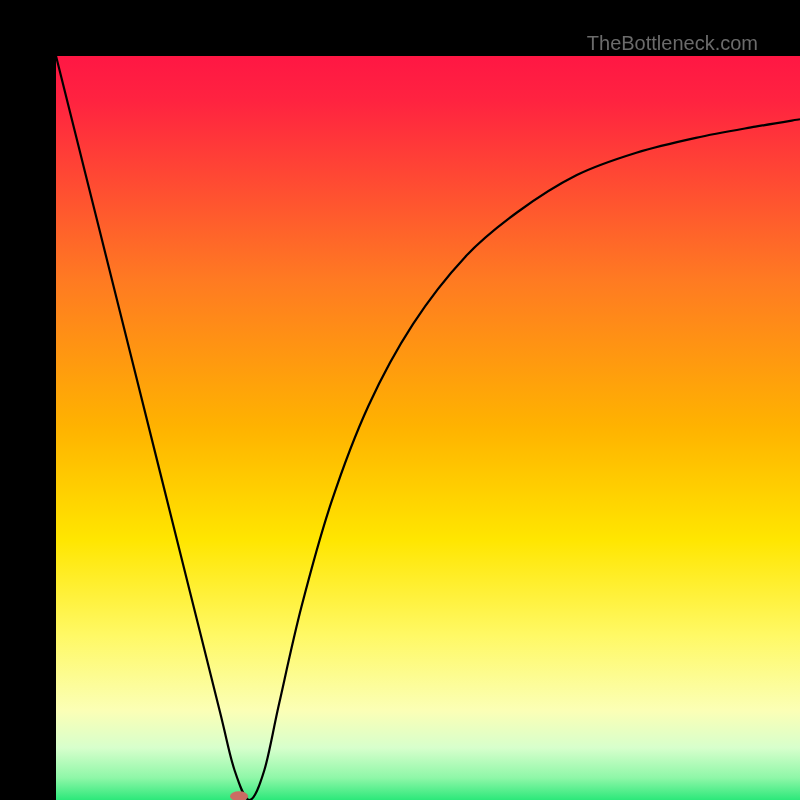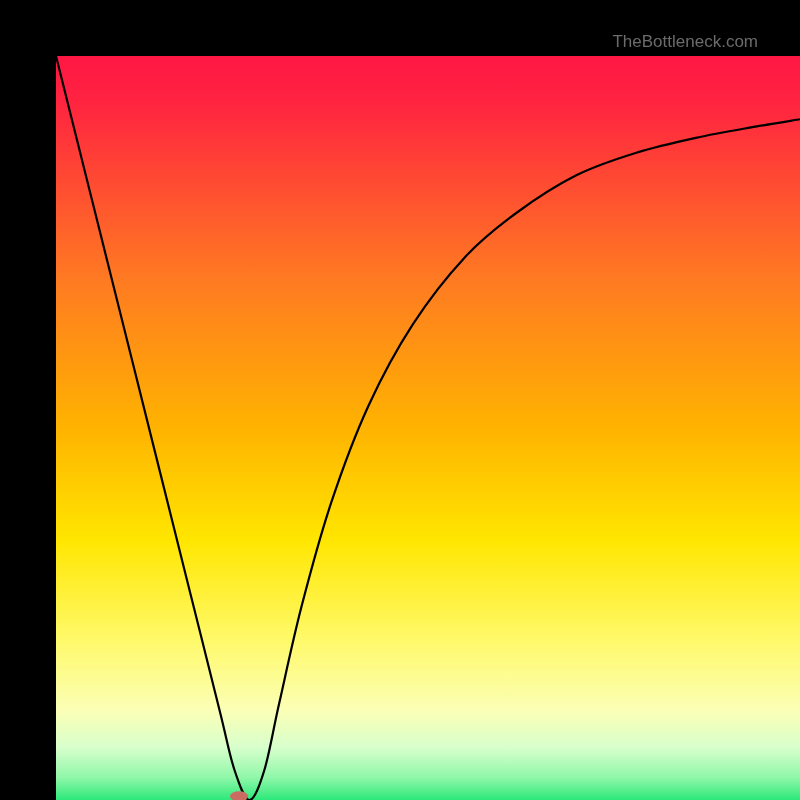--- a/index.html
+++ b/index.html
@@ -23,21 +23,21 @@
     top: 28px;
     width: 744px;
     height: 744px;
     overflow: hidden;
   }
   .watermark {
     position: absolute;
     top: 4px;
     right: 14px;
     color: #6b6b6b;
-    font-size: 17px;
+    font-size: 20px;
     z-index: 5;
     font-family: Arial, sans-serif;
   }
   .curve, .marker {
     position: absolute;
     left: 0;
     top: 0;
   }
 </style>
 </head>

